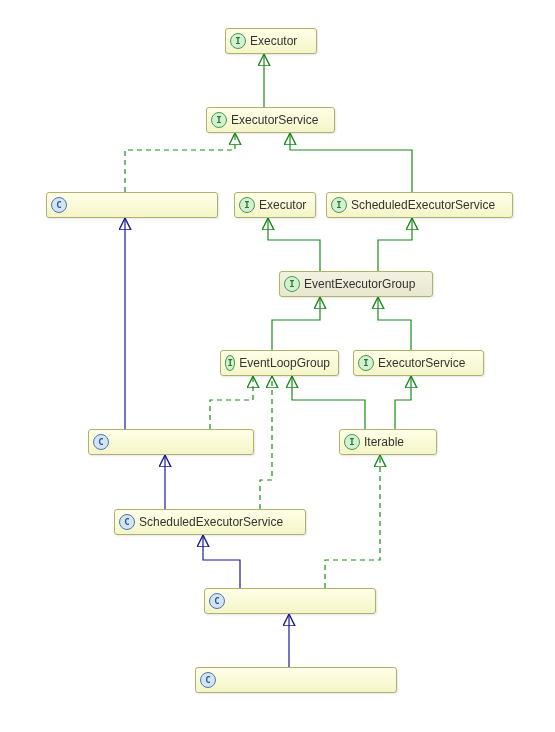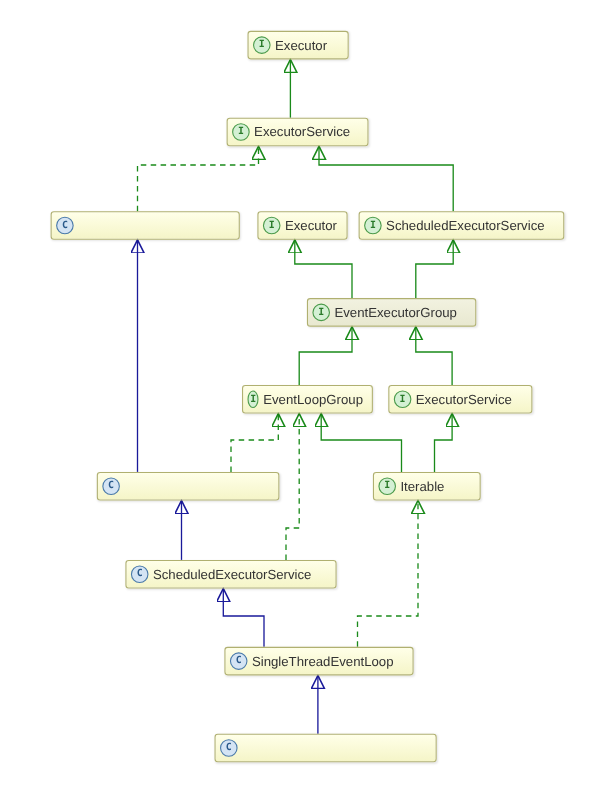--- a/index.html
+++ b/index.html
@@ -154,18 +154,17 @@
   <span class="label">Iterable</span>
 </div>
 
 <div class="node" style="left:114px;top:509px;width:178px">
   <span class="icon icon-c">C</span>
   <span class="label">ScheduledExecutorService</span>
 </div>
 
 <div class="node" style="left:204px;top:588px;width:158px">
   <span class="icon icon-c">C</span>
-  <span class="label">SingleThreadEventLoop</span>
 </div>
 
 <div class="node" style="left:195px;top:667px;width:188px">
   <span class="icon icon-c">C</span>
 </div>
 
 </body></html>

